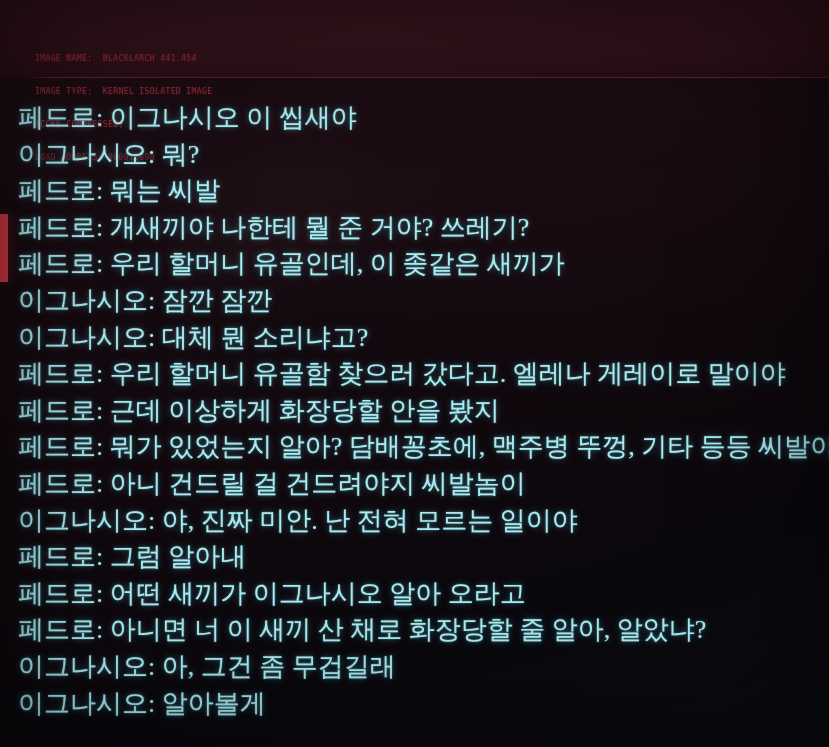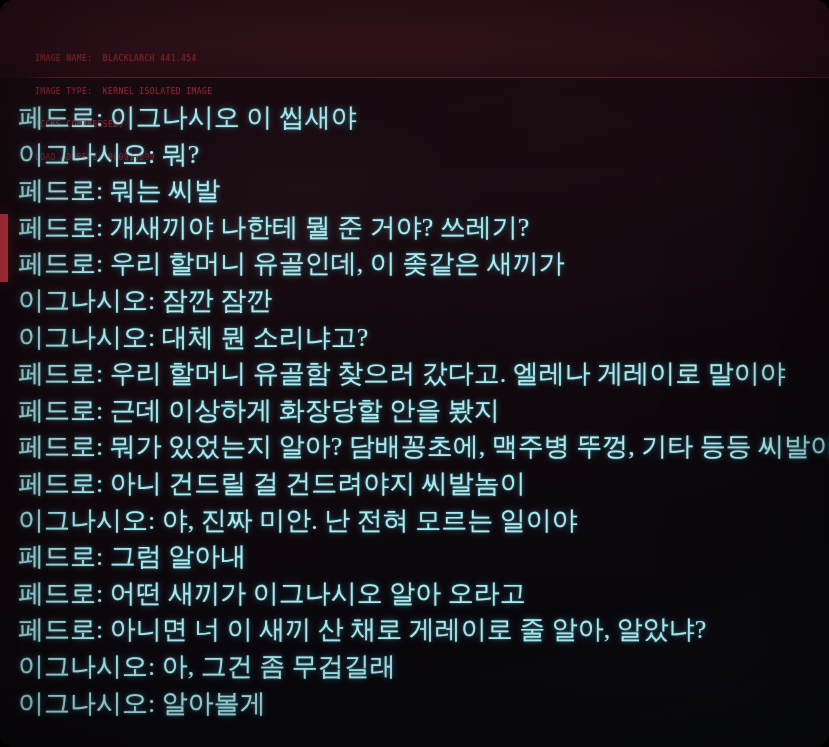--- a/index.html
+++ b/index.html
@@ -11,21 +11,20 @@
     position: relative;
     width: 829px;
     height: 747px;
     overflow: hidden;
     background:
       radial-gradient(ellipse 260px 120px at 300px 190px, rgba(150,105,100,0.05), rgba(0,0,0,0) 70%),
       radial-gradient(ellipse 200px 90px at 250px 255px, rgba(150,110,100,0.04), rgba(0,0,0,0) 70%),
       radial-gradient(ellipse 520px 320px at 70% 18%, rgba(80,30,40,0.10), rgba(0,0,0,0) 75%),
       linear-gradient(163deg, #1c0d13 0%, #160a10 28%, #10080d 55%, #0a080d 78%, #0b0d12 100%);
     font-family: "Liberation Sans", sans-serif;
-    border-radius: 14px;
   }
   .vignette {
     position: absolute;
     inset: 0;
     pointer-events: none;
     box-shadow: inset 0 0 140px rgba(0,0,0,0.55);
   }
   
   .header {
     position: absolute;
@@ -112,19 +111,19 @@
     <div class="chat-line">페드로: 우리 할머니 유골인데, 이 좆같은 새끼가</div>
     <div class="chat-line">이그나시오: 잠깐 잠깐</div>
     <div class="chat-line">이그나시오: 대체 뭔 소리냐고?</div>
     <div class="chat-line">페드로: 우리 할머니 유골함 찾으러 갔다고. 엘레나 게레이로 말이야</div>
     <div class="chat-line">페드로: 근데 이상하게 화장당할 안을 봤지</div>
     <div class="chat-line">페드로: 뭐가 있었는지 알아? 담배꽁초에, 맥주병 뚜껑, 기타 등등 씨발아</div>
     <div class="chat-line">페드로: 아니 건드릴 걸 건드려야지 씨발놈이</div>
     <div class="chat-line">이그나시오: 야, 진짜 미안. 난 전혀 모르는 일이야</div>
     <div class="chat-line">페드로: 그럼 알아내</div>
     <div class="chat-line">페드로: 어떤 새끼가 이그나시오 알아 오라고</div>
-    <div class="chat-line">페드로: 아니면 너 이 새끼 산 채로 게레이로 줄 알아, 알았냐?</div>
+    <div class="chat-line">페드로: 아니면 너 이 새끼 산 채로 화장당할 줄 알아, 알았냐?</div>
     <div class="chat-line">이그나시오: 아, 그건 좀 무겁길래</div>
     <div class="chat-line">이그나시오: 알아볼게</div>
   </div>
 
   <div class="vignette"></div>
 </div>
 
 </body></html>

